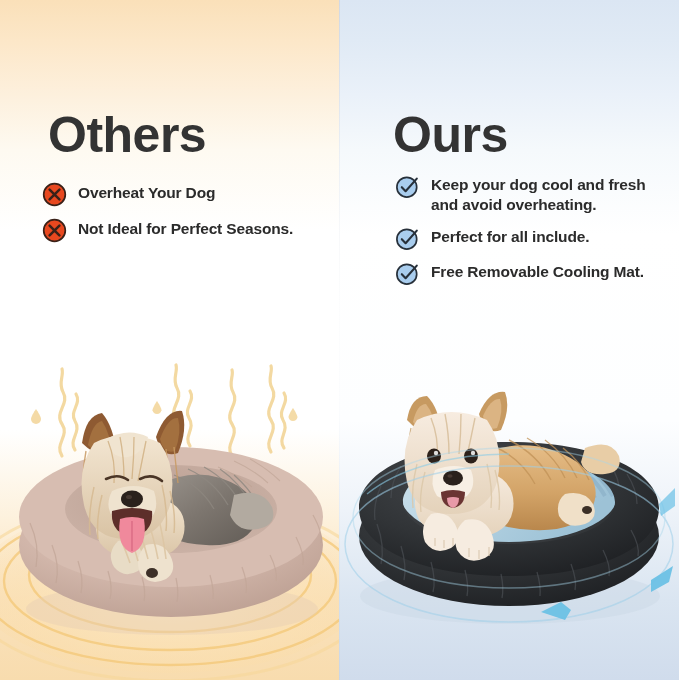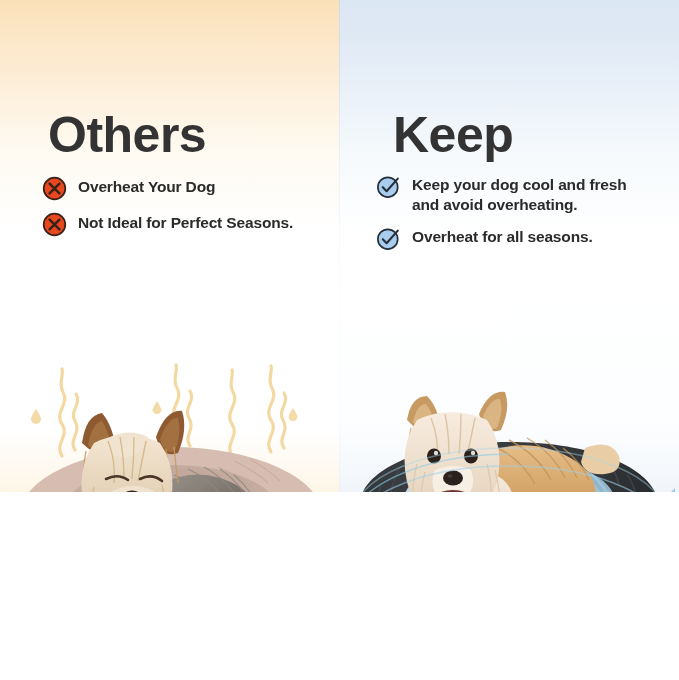--- a/index.html
+++ b/index.html
@@ -2,21 +2,21 @@
 <html><head>
 <meta charset="utf-8">
 <title>Dog Bed Comparison</title>
 <style>
   html,body{margin:0;padding:0;}
   body{
     width:679px;height:680px;overflow:hidden;
     font-family:"Liberation Sans","DejaVu Sans",sans-serif;
     background:#ffffff;
   }
-  .board{position:relative;width:679px;height:492px;overflow:hidden;background:#b91c1c;}
+  .board{position:relative;width:679px;height:680px;overflow:hidden;background:#b91c1c;}
 
   
   .panel{position:absolute;top:0;height:680px;overflow:hidden;}
   .panel-left{left:0;width:339px;
     background:
       linear-gradient(to bottom,
         #fae0b9 0px, #fce7c8 40px, #fdf0dd 95px, #fefaf1 150px,
         #ffffff 230px, #ffffff 430px, #fdf1dc 520px,
         #fae2bc 600px, #f8dcae 680px);
   }
@@ -33,21 +33,21 @@
       rgba(235,238,243,.12) 45%, rgba(230,235,242,.10) 60%,
       rgba(205,215,228,.35) 85%, rgba(196,208,224,.5) 100%);}
 
   
   .heading{position:absolute;font-weight:bold;color:#333333;
     letter-spacing:-0.5px;line-height:1;white-space:nowrap;}
   .h-left{left:48px;top:110px;font-size:50px;}
 
   
   .bullets{position:absolute;}
-  .bl-left{left:42px;top:176px;width:290px;}
+  .bl-left{left:42px;top:182px;width:290px;}
   .bullet{display:flex;align-items:flex-start;margin-bottom:10px;}
   .bl-left .bullet{margin-bottom:11px;}
   .bullet-icon{flex:0 0 auto;width:25px;height:25px;margin-right:11px;
     margin-top:0px;position:relative;}
   .bullet-text{font-size:15.5px;font-weight:bold;color:#2b2b2b;
     line-height:1.32;letter-spacing:-0.15px;padding-top:1px;}
 
   
   .heat{position:absolute;left:0;top:352px;width:339px;height:110px;
     pointer-events:none;}
@@ -404,43 +404,52 @@
       <g fill="#6cc1e5" opacity="0.95">
         <path d="M312 140 l22 -14 l-4 16 l-18 10 z"></path>
         <path d="M226 180 l-24 -8 l20 -10 l10 8 z"></path>
         <path d="M320 64 l16 -16 l0 18 l-14 10 z" opacity="0.75"></path>
       </g>
       <g fill="none" stroke="#8acbe6" stroke-width="1.3" opacity="0.6">
         <path d="M28 54 C60 28 114 14 170 14"></path>
       </g>
     </svg>
 
-    <div class="heading" style="left:54px;top:110px;font-size:50px;">Keep</div>
-
-    <div class="bullets" style="left:37px;top:174px;width:278px;">
+    <div class="heading" style="left:54px;top:110px;font-size:50px;">Ours</div>
+
+    <div class="bullets" style="left:56px;top:174px;width:278px;">
 
       <div class="bullet">
         <span class="bullet-icon">
           <svg viewBox="0 0 25 25" width="25" height="25">
             <circle cx="11.8" cy="13.2" r="9.9" fill="#a9cdee" stroke="#27303a" stroke-width="1.7"></circle>
             <path d="M6.8 13.2 L10.6 17.2 L21.8 4.6" stroke="#27303a" stroke-width="2.1" fill="none" stroke-linecap="round" stroke-linejoin="round"></path>
           </svg>
         </span>
         <span class="bullet-text">Keep your dog cool and fresh and avoid overheating.</span>
       </div>
 
       <div class="bullet">
         <span class="bullet-icon">
           <svg viewBox="0 0 25 25" width="25" height="25">
             <circle cx="11.8" cy="13.2" r="9.9" fill="#a9cdee" stroke="#27303a" stroke-width="1.7"></circle>
             <path d="M6.8 13.2 L10.6 17.2 L21.8 4.6" stroke="#27303a" stroke-width="2.1" fill="none" stroke-linecap="round" stroke-linejoin="round"></path>
           </svg>
         </span>
-        <span class="bullet-text">Overheat for all seasons.</span>
+        <span class="bullet-text">Perfect for all include.</span>
       </div>
 
+      <div class="bullet">
+        <span class="bullet-icon">
+          <svg viewBox="0 0 25 25" width="25" height="25">
+            <circle cx="11.8" cy="13.2" r="9.9" fill="#a9cdee" stroke="#27303a" stroke-width="1.7"></circle>
+            <path d="M6.8 13.2 L10.6 17.2 L21.8 4.6" stroke="#27303a" stroke-width="2.1" fill="none" stroke-linecap="round" stroke-linejoin="round"></path>
+          </svg>
+        </span>
+        <span class="bullet-text">Free Removable Cooling Mat.</span>
+      </div>
 
     </div>
   </div>
 
   <div class="divider"></div>
 
 </div>
 
 </body></html>

